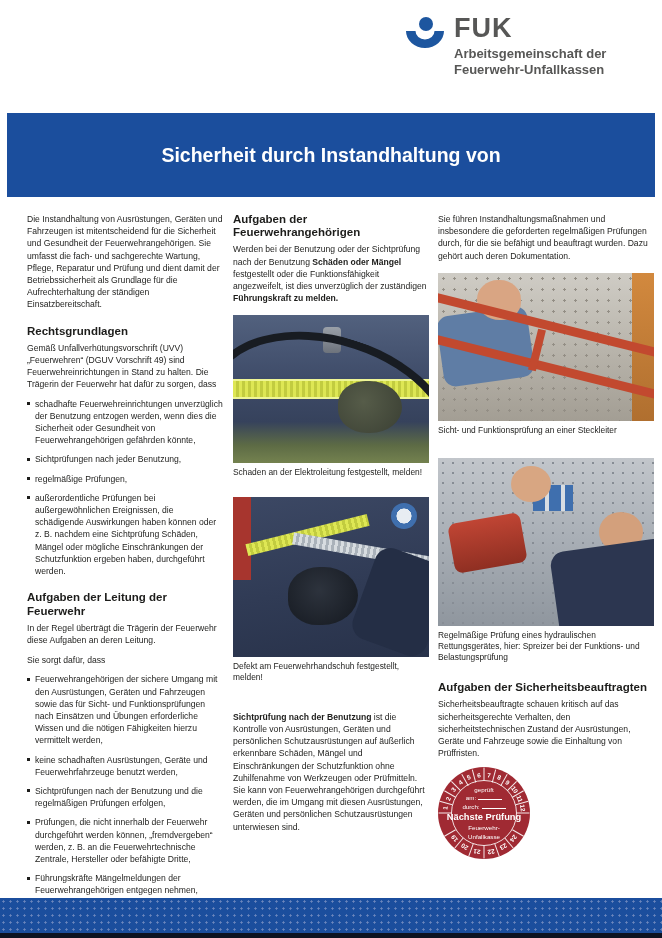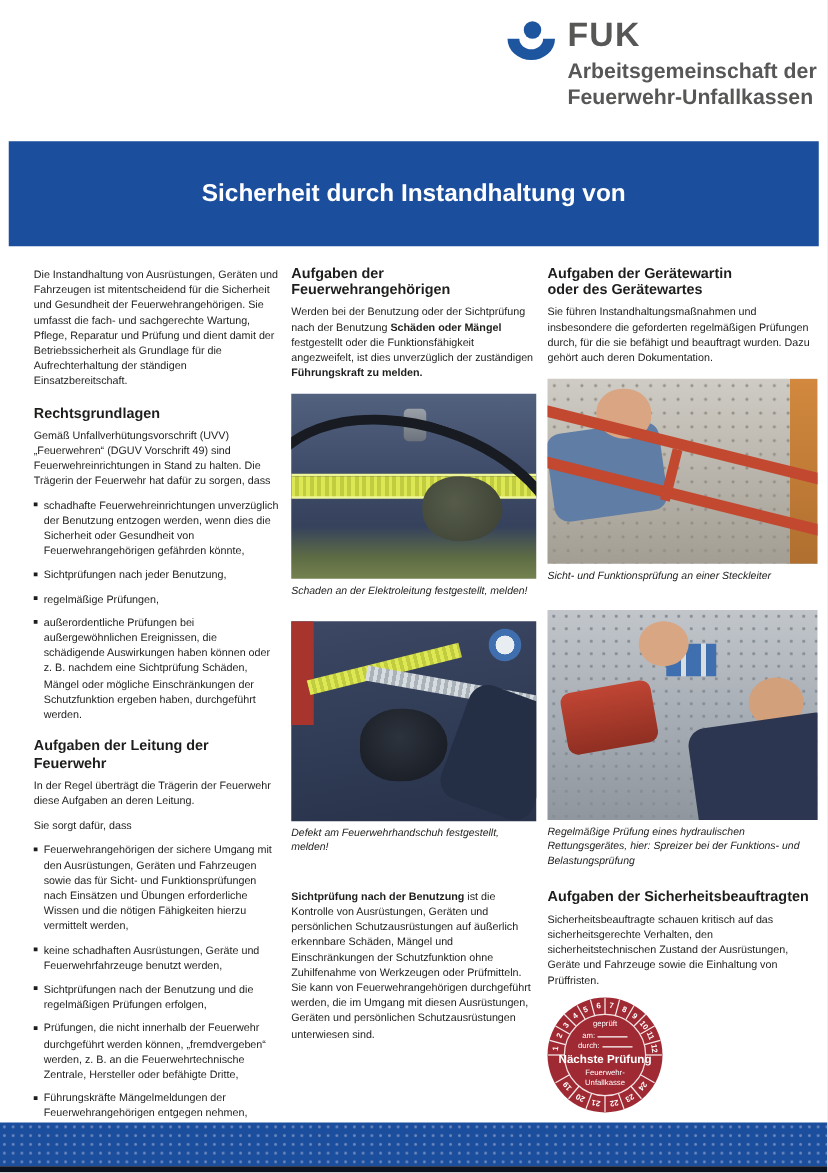--- a/index.html
+++ b/index.html
@@ -5,21 +5,21 @@
   html,body{margin:0;padding:0;background:#e8e8e8;}
   .page{position:relative;width:662px;height:938px;background:#fff;margin:0 auto;overflow:hidden;
         font-family:"Liberation Sans", sans-serif;color:#1d1d1b;}
 
   
   .header{position:relative;height:113px;}
   .logo{position:absolute;top:14px;left:404px;display:flex;align-items:flex-start;}
   .logo-mark{width:40px;height:38px;margin-top:2px;}
   .logo-text{margin-left:10px;}
   .logo-acronym{font-size:27px;font-weight:800;color:#575756;letter-spacing:1px;line-height:1.1;}
-  .logo-org{font-size:17px;font-weight:700;color:#575756;line-height:1.25;margin-top:2px;}
+  .logo-org{font-size:13px;font-weight:700;color:#575756;line-height:1.25;margin-top:2px;}
 
   
   .banner{margin:0 7px;height:84px;background:#1b4e9d;color:#fff;display:flex;flex-direction:column;
           justify-content:center;align-items:center;text-align:center;}
   .banner div{font-size:19.5px;font-weight:700;line-height:1.45;}
 
   
   .columns{display:flex;padding:16px 8px 0 27px;}
   .col{font-size:8.6px;line-height:1.42;}
   .col1{width:196px;}
@@ -27,21 +27,21 @@
   .col3{width:216px;margin-left:9px;}
   .heading{font-size:11.5px;font-weight:700;line-height:1.15;margin:0 0 4px 0;}
   .para{margin:0 0 0 0;}
   .lead-in{margin-top:8px;}
   .bullets{margin-top:7px;}
   .bullet{display:flex;margin-bottom:7px;}
   .bullet-marker{flex:0 0 8px;}
   .bullet-marker::before{content:"";display:block;width:3px;height:3px;background:#1d1d1b;margin-top:4.5px;}
   .bullet-text{flex:1;}
   .section{margin-top:14px;}
-  .caption{font-style:italic;font-size:8.4px;line-height:1.32;margin-top:4px;}
+  .caption{font-size:8.4px;line-height:1.32;margin-top:4px;}
   .bold{font-weight:700;}
 
   
   .photo{position:relative;overflow:hidden;width:100%;margin-top:11px;}
   .photo-cable{height:148px;background:linear-gradient(180deg,#52617e 0%,#3e4b68 45%,#36425c 72%,#5d6b45 88%,#74824f 100%);}
   .p1-stripe{position:absolute;left:0;right:0;top:44%;height:16px;background:repeating-linear-gradient(90deg,#dee754 0 3px,#c2cc3f 3px 6px);box-shadow:0 2px 0 #eef596,0 -2px 0 #eef596;}
   .p1-clip{position:absolute;left:46%;top:8%;width:18px;height:26px;background:linear-gradient(180deg,#9aa0a8,#6d737c);border-radius:4px;}
   .p1-cable{position:absolute;left:-30px;bottom:-40px;width:240px;height:150px;border:8px solid #181c22;border-radius:50%;border-bottom-color:transparent;border-right-color:transparent;transform:rotate(18deg);}
   .p1-glove{position:absolute;right:14%;top:44%;width:64px;height:52px;background:radial-gradient(circle at 40% 40%,#565c49,#3a3f33);border-radius:46% 54% 52% 48%;}
 
@@ -188,24 +188,20 @@
         <div class="p3-arm"></div>
         <div class="p3-glove1"></div>
         <div class="p3-disc"></div>
       </div>
       <p class="caption">Defekt am Feuerwehrhandschuh festgestellt, melden!</p>
 
       <p class="para" style="margin-top:28px;"><span class="bold">Sichtprüfung nach der Benutzung</span><span> ist die Kontrolle von Ausrüstungen, Geräten und persönlichen Schutzausrüstungen auf äußerlich erkennbare Schäden, Mängel und Einschränkungen der Schutzfunktion ohne Zuhilfenahme von Werkzeugen oder Prüfmitteln. Sie kann von Feuerwehrangehörigen durchgeführt werden, die im Umgang mit diesen Ausrüstungen, Geräten und persönlichen Schutzausrüstungen unterwiesen sind.</span></p>
     </div>
 
     <div class="col col3">
-      <h3 class="heading">
-        <div>Aufgaben der Gerätewartin</div>
-        <div>oder des Gerätewartes</div>
-      </h3>
       <p class="para">Sie führen Instandhaltungsmaßnahmen und insbesondere die geforderten regelmäßigen Prüfungen durch, für die sie befähigt und beauftragt wurden. Dazu gehört auch deren Dokumentation.</p>
 
       <div class="photo photo-ladder" aria-label="Gerätewart prüft rote Steckleiter in der Werkstatt">
         <div class="p2-board"></div>
         <div class="p2-shelf"></div>
         <div class="p2-shirt"></div>
         <div class="p2-head"></div>
         <div class="p2-rail1"></div>
         <div class="p2-rail2"></div>
         <div class="p2-rung"></div>

